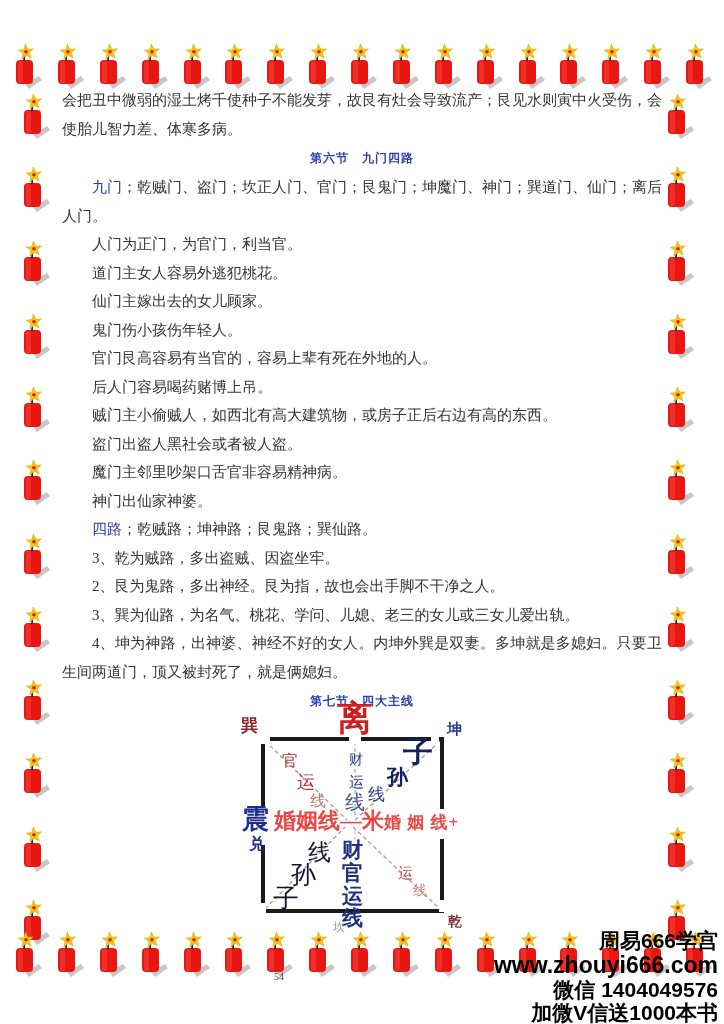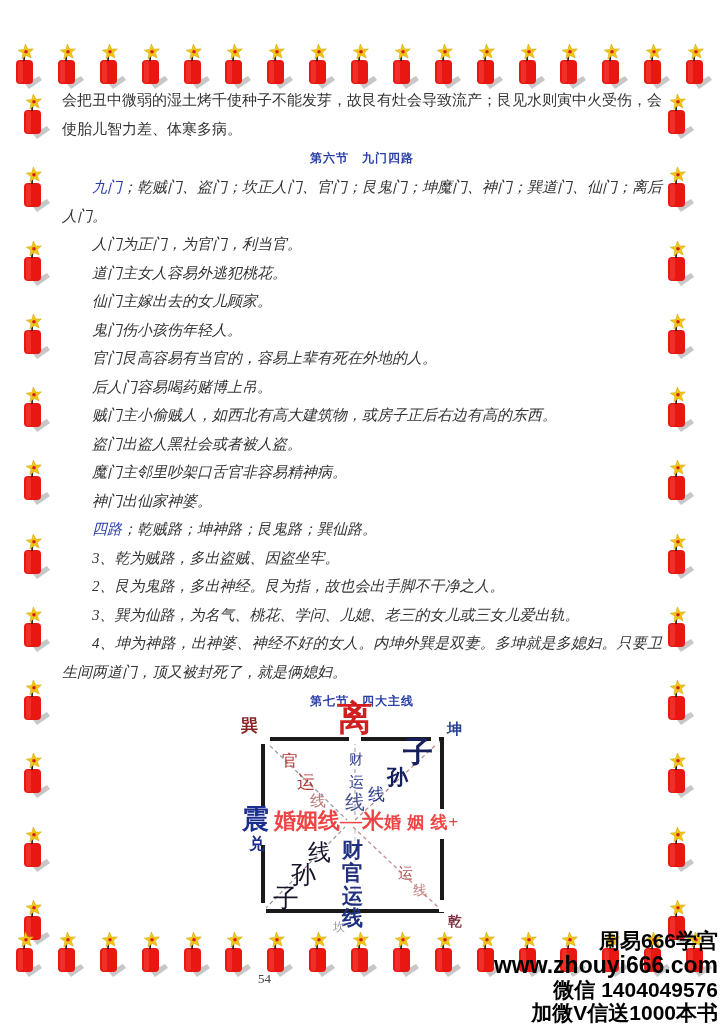--- a/index.html
+++ b/index.html
@@ -14,36 +14,36 @@
   .border-col{position:absolute;width:30px;display:flex;flex-direction:column;justify-content:space-between;z-index:1;}
   .border-left{left:20px;top:94px;height:852px;}
   .border-right{left:664px;top:94px;height:852px;}
   .cracker{width:30px;height:46px;display:block;}
   
   .content{
     position:absolute;left:62px;top:86px;width:600px;z-index:2;
     font-size:15px;line-height:28.5px;color:#333333;text-align:justify;
   }
   .content p{margin:0;}
-  .content p.indent{text-indent:2em;font-style:italic;}
+  .content p.indent{text-indent:2em;}
   .content p.heading{
     text-align:center;text-indent:0;color:#2a3fa8;font-weight:bold;
     font-size:12px;line-height:30px;letter-spacing:1px;
   }
   .lead{color:#2a3fa8;}
   
   .diagram{position:absolute;left:225px;top:710px;width:258px;height:255px;z-index:3;}
   .square{position:absolute;left:36px;top:27px;width:183px;height:176px;border:4px solid #1a1a1a;box-sizing:border-box;}
   .gap{position:absolute;background:#ffffff;z-index:2;}
   .lines{position:absolute;left:0;top:0;z-index:1;}
   .dlabel{position:absolute;white-space:nowrap;line-height:1;z-index:4;font-family:"Liberation Serif","DejaVu Serif",serif;}
   .marriage{left:40px;top:100px;font-size:22px;font-weight:bold;color:#ef4444;z-index:4;position:absolute;white-space:nowrap;line-height:1;margin-left:9px;}
   .marriage .m-right{font-size:17px;letter-spacing:1px;}
   
-  .page-number{position:absolute;left:258px;top:971px;font-size:13px;color:#444;z-index:4;}
+  .page-number{position:absolute;left:274px;top:971px;font-size:10px;color:#444;z-index:4;}
   .watermark{
     position:absolute;right:6px;bottom:0;text-align:right;z-index:6;
     font-family:"Liberation Sans","DejaVu Sans",sans-serif;font-weight:bold;
   }
   .wm-line{line-height:23px;}
   .wm-0{font-size:21px;}
   .wm-1{font-size:23px;line-height:26px;}
   .wm-2{font-size:21px;}
   .wm-3{font-size:21px;}
 </style>

